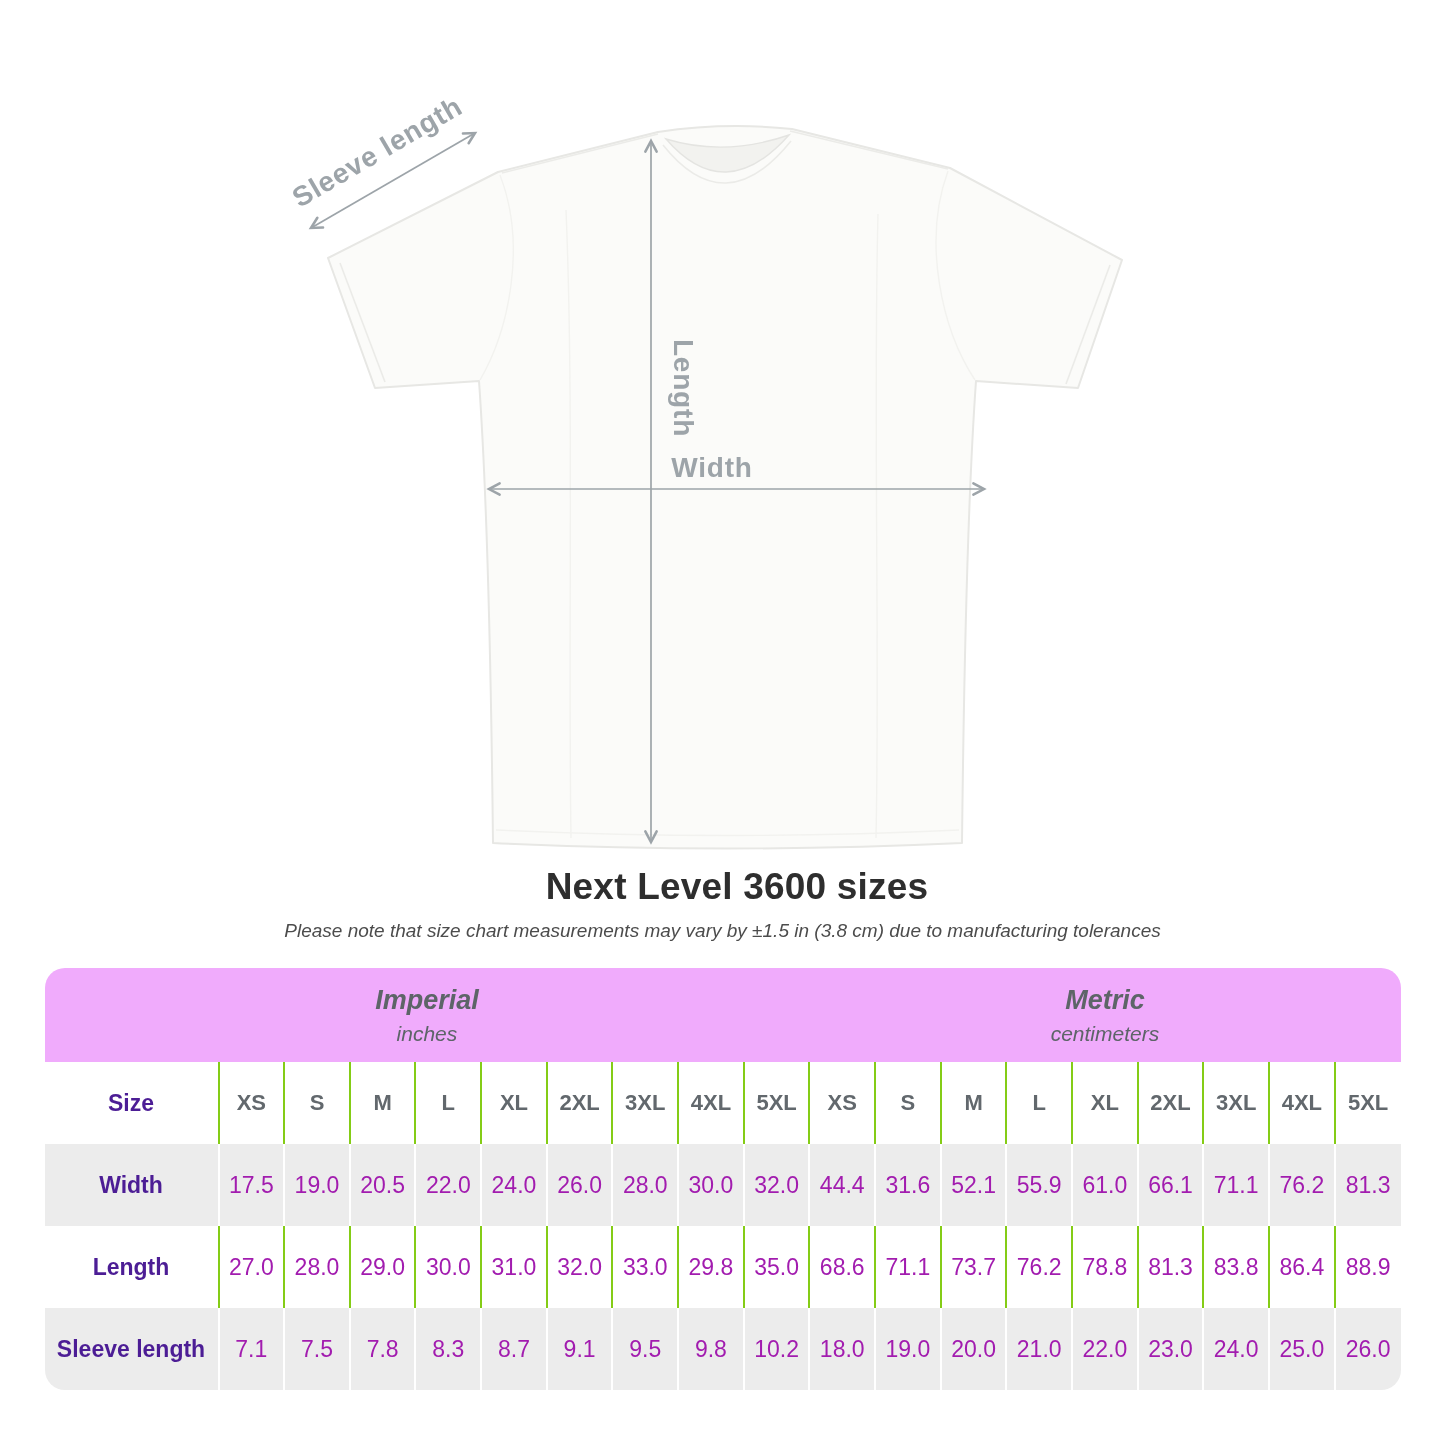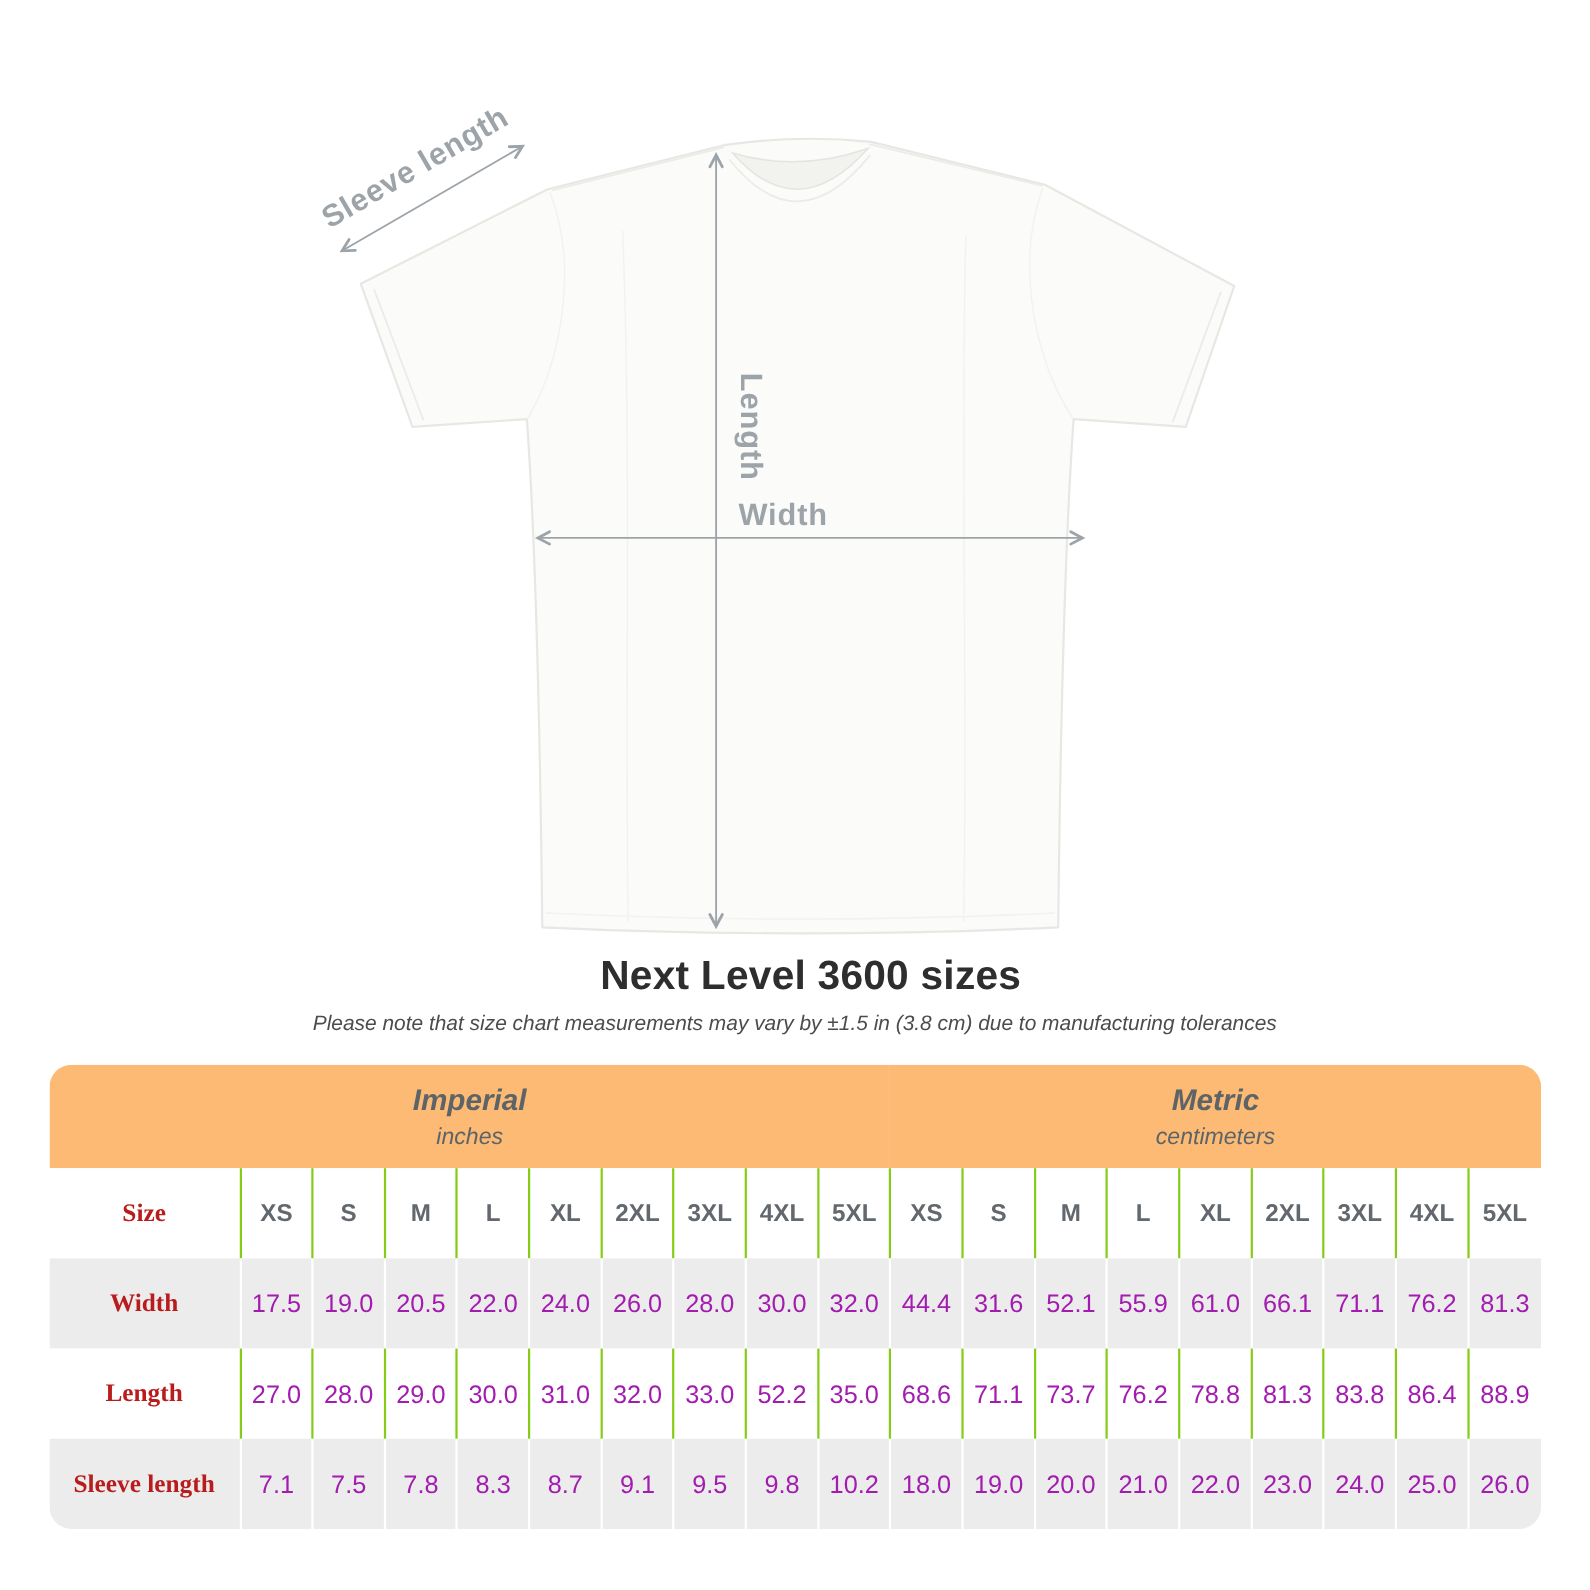--- a/index.html
+++ b/index.html
@@ -34,28 +34,28 @@
     width:1356px; margin:26px auto 0;
     border-radius:20px; overflow:hidden;
   }
   table.size-table {
     width:100%; border-collapse:collapse; table-layout:fixed;
   }
   .size-table th, .size-table td {
     text-align:center; vertical-align:middle; padding:0;
   }
   tr.band th {
-    background:#fdba74; height:94px; font-style:italic; color:#5d6468;
+    background:#f0abfc; height:94px; font-style:italic; color:#5d6468;
   }
   .unit-title { font-size:27px; font-weight:bold; line-height:1.1; padding-top:2px; }
   .unit-sub   { font-size:21px; font-weight:normal; margin-top:7px; }
 
   tr.sizes th { background:#ffffff; height:82px; }
   .sizehead   { font-weight:bold; font-size:22px; color:#62686d; }
-  .rowlabel   { font-weight:bold; font-size:23px; color:#b91c1c;font-family:Liberation Serif, serif; }
+  .rowlabel   { font-weight:bold; font-size:23px; color:#4c1d95; }
 
   tbody tr { height:82px; }
   tbody td { font-size:23px; color:#a21caf; }
 
   tr.white td, tr.white th { background:#ffffff; }
   tr.gray  td, tr.gray  th { background:#ececec; }
 
   tr.sizes th.sep,
   tr.white td.sep { border-left:2px solid #84cc16; }
   tr.gray  td.sep { border-left:2px solid #ffffff; }
@@ -197,21 +197,21 @@
           </tr>
           <tr class="white">
             <th class="rowlabel">Length</th>
             <td class="sep">27.0</td>
             <td class="sep">28.0</td>
             <td class="sep">29.0</td>
             <td class="sep">30.0</td>
             <td class="sep">31.0</td>
             <td class="sep">32.0</td>
             <td class="sep">33.0</td>
-            <td class="sep">52.2</td>
+            <td class="sep">29.8</td>
             <td class="sep">35.0</td>
             <td class="sep">68.6</td>
             <td class="sep">71.1</td>
             <td class="sep">73.7</td>
             <td class="sep">76.2</td>
             <td class="sep">78.8</td>
             <td class="sep">81.3</td>
             <td class="sep">83.8</td>
             <td class="sep">86.4</td>
             <td class="sep">88.9</td>

